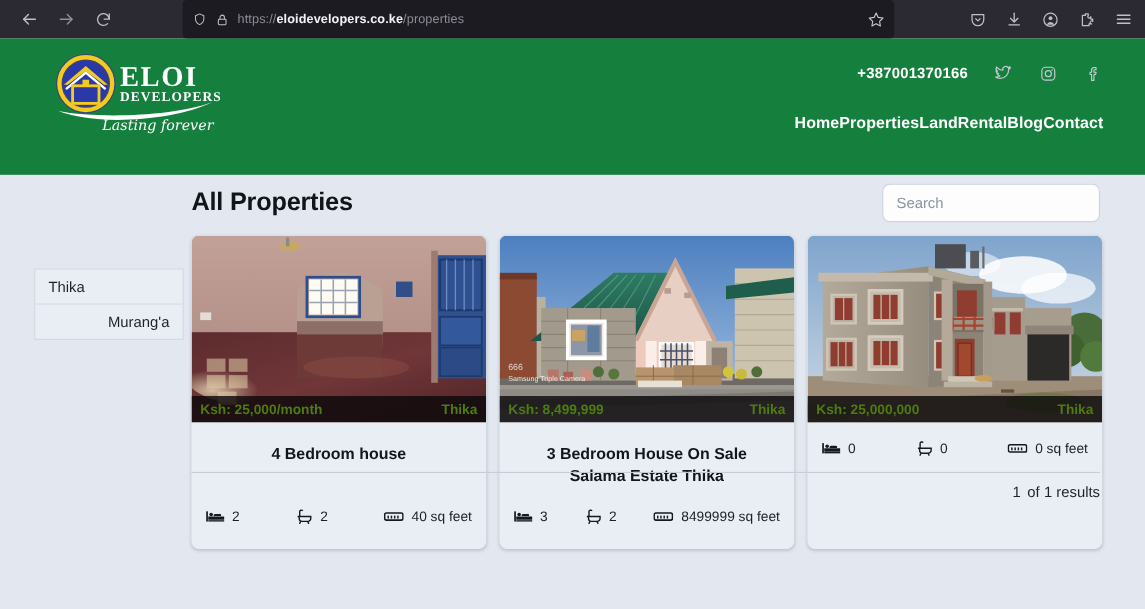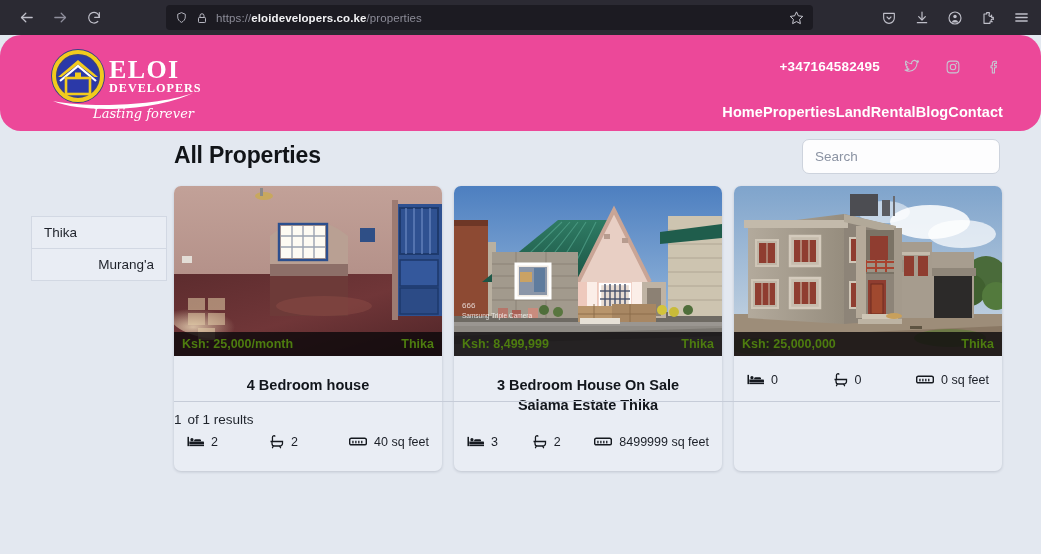--- a/index.html
+++ b/index.html
@@ -24,21 +24,21 @@
     width: 20px; height: 20px;
     display: flex; align-items: center; justify-content: center;
     color: #bfbfc9;
   }
   .chrome-icon svg { display: block; }
   .chrome-icon.dim { color: #8f8f9d; }
 
   .urlbar {
     position: absolute;
     left: 166px; right: 228px;
-    height: 25px;
+    height: 35px;
     background: #1c1b22;
     border-radius: 4px;
     display: flex;
     align-items: center;
     padding: 0 9px;
     gap: 8px;
   }
   .url-text {
     flex: 1;
     font-size: 11.5px;
@@ -50,24 +50,23 @@
   .url-text .host { color: #f2f2f4; font-weight: bold; }
   .star { color: #c9c9d2; }
 
   .right-icons {
     position: absolute; right: 10px;
     display: flex; align-items: center; gap: 13px;
   }
 
   
   .site-header {
-    background: #ec4899;
-    height: 96px;
+    background: #15803d;
+    height: 124px;
     position: relative;
-    border-radius: 21px;
   }
   .logo-wrap {
     position: absolute; left: 45px; top: 6px;
     width: 155px; height: 85px;
   }
   .logo-svg { display: block; }
 
   .topline {
     position: absolute; right: 38px; top: 22px;
     display: flex; align-items: center; gap: 22px;
@@ -185,21 +184,21 @@
   }
   .meta-item { display: flex; align-items: center; gap: 7px; }
   .meta-item svg { display: block; }
 
   
   .results-bar {
     position: absolute; left: 174px; right: 41px; bottom: 8px;
   }
   .hr { border-top: 1px solid #c6ccd8; margin-bottom: 10px; }
   .results-text {
-    text-align: left;
+    text-align: right;
     font-size: 13.5px;
     color: #1e232b;
   }
   .results-text .num { margin-right: 6px; }
 </style>
 </head>
 <body>
 
 <div class="browser-bar">
   <div class="nav-btns">
@@ -296,21 +295,21 @@
       <rect x="21" y="37" width="24" height="16" fill="none" stroke="#f2cb1d" stroke-width="2.6"></rect>
       <rect x="30" y="31.5" width="6" height="5" fill="#f2cb1d"></rect>
 
       <text x="64" y="37" font-family="'Liberation Serif', serif" font-size="26" font-weight="bold" fill="#ffffff" letter-spacing="1.4">ELOI</text>
       <text x="64" y="51" font-family="'Liberation Serif', serif" font-size="12.2" font-weight="bold" fill="#ffffff" letter-spacing="1">DEVELOPERS</text>
       <text x="48" y="77" font-family="'DejaVu Serif', serif" font-size="13" font-style="italic" fill="#ffffff">Lasting forever</text>
     </svg>
   </div>
 
   <div class="topline">
-    <span class="phone">+347164582495</span>
+    <span class="phone">+387001370166</span>
     <span class="social">
       <svg width="17" height="17" viewBox="0 0 24 24" fill="none" stroke="currentColor" stroke-width="1.5" stroke-linejoin="round">
           <path d="M22 5.2a7.6 7.6 0 0 1-2.3.7 3.9 3.9 0 0 0 1.7-2.1 7.8 7.8 0 0 1-2.5.95 3.9 3.9 0 0 0-6.7 3.5A11 11 0 0 1 4.2 4.2a3.9 3.9 0 0 0 1.2 5.2 3.8 3.8 0 0 1-1.8-.5 3.9 3.9 0 0 0 3.1 3.8 3.9 3.9 0 0 1-1.8.07 3.9 3.9 0 0 0 3.6 2.7A7.9 7.9 0 0 1 2.8 17a11 11 0 0 0 5.9 1.7c7.1 0 11-5.9 11-11v-.5A7.6 7.6 0 0 0 22 5.2z"></path>
         </svg>
     </span>
     <span class="social">
       <svg width="16" height="16" viewBox="0 0 24 24" fill="none" stroke="currentColor" stroke-width="1.6">
           <rect x="3.2" y="3.2" width="17.6" height="17.6" rx="5"></rect>
           <circle cx="12" cy="12" r="4.1"></circle>
           <circle cx="17.2" cy="6.9" r="1.1" fill="currentColor" stroke="none"></circle>

